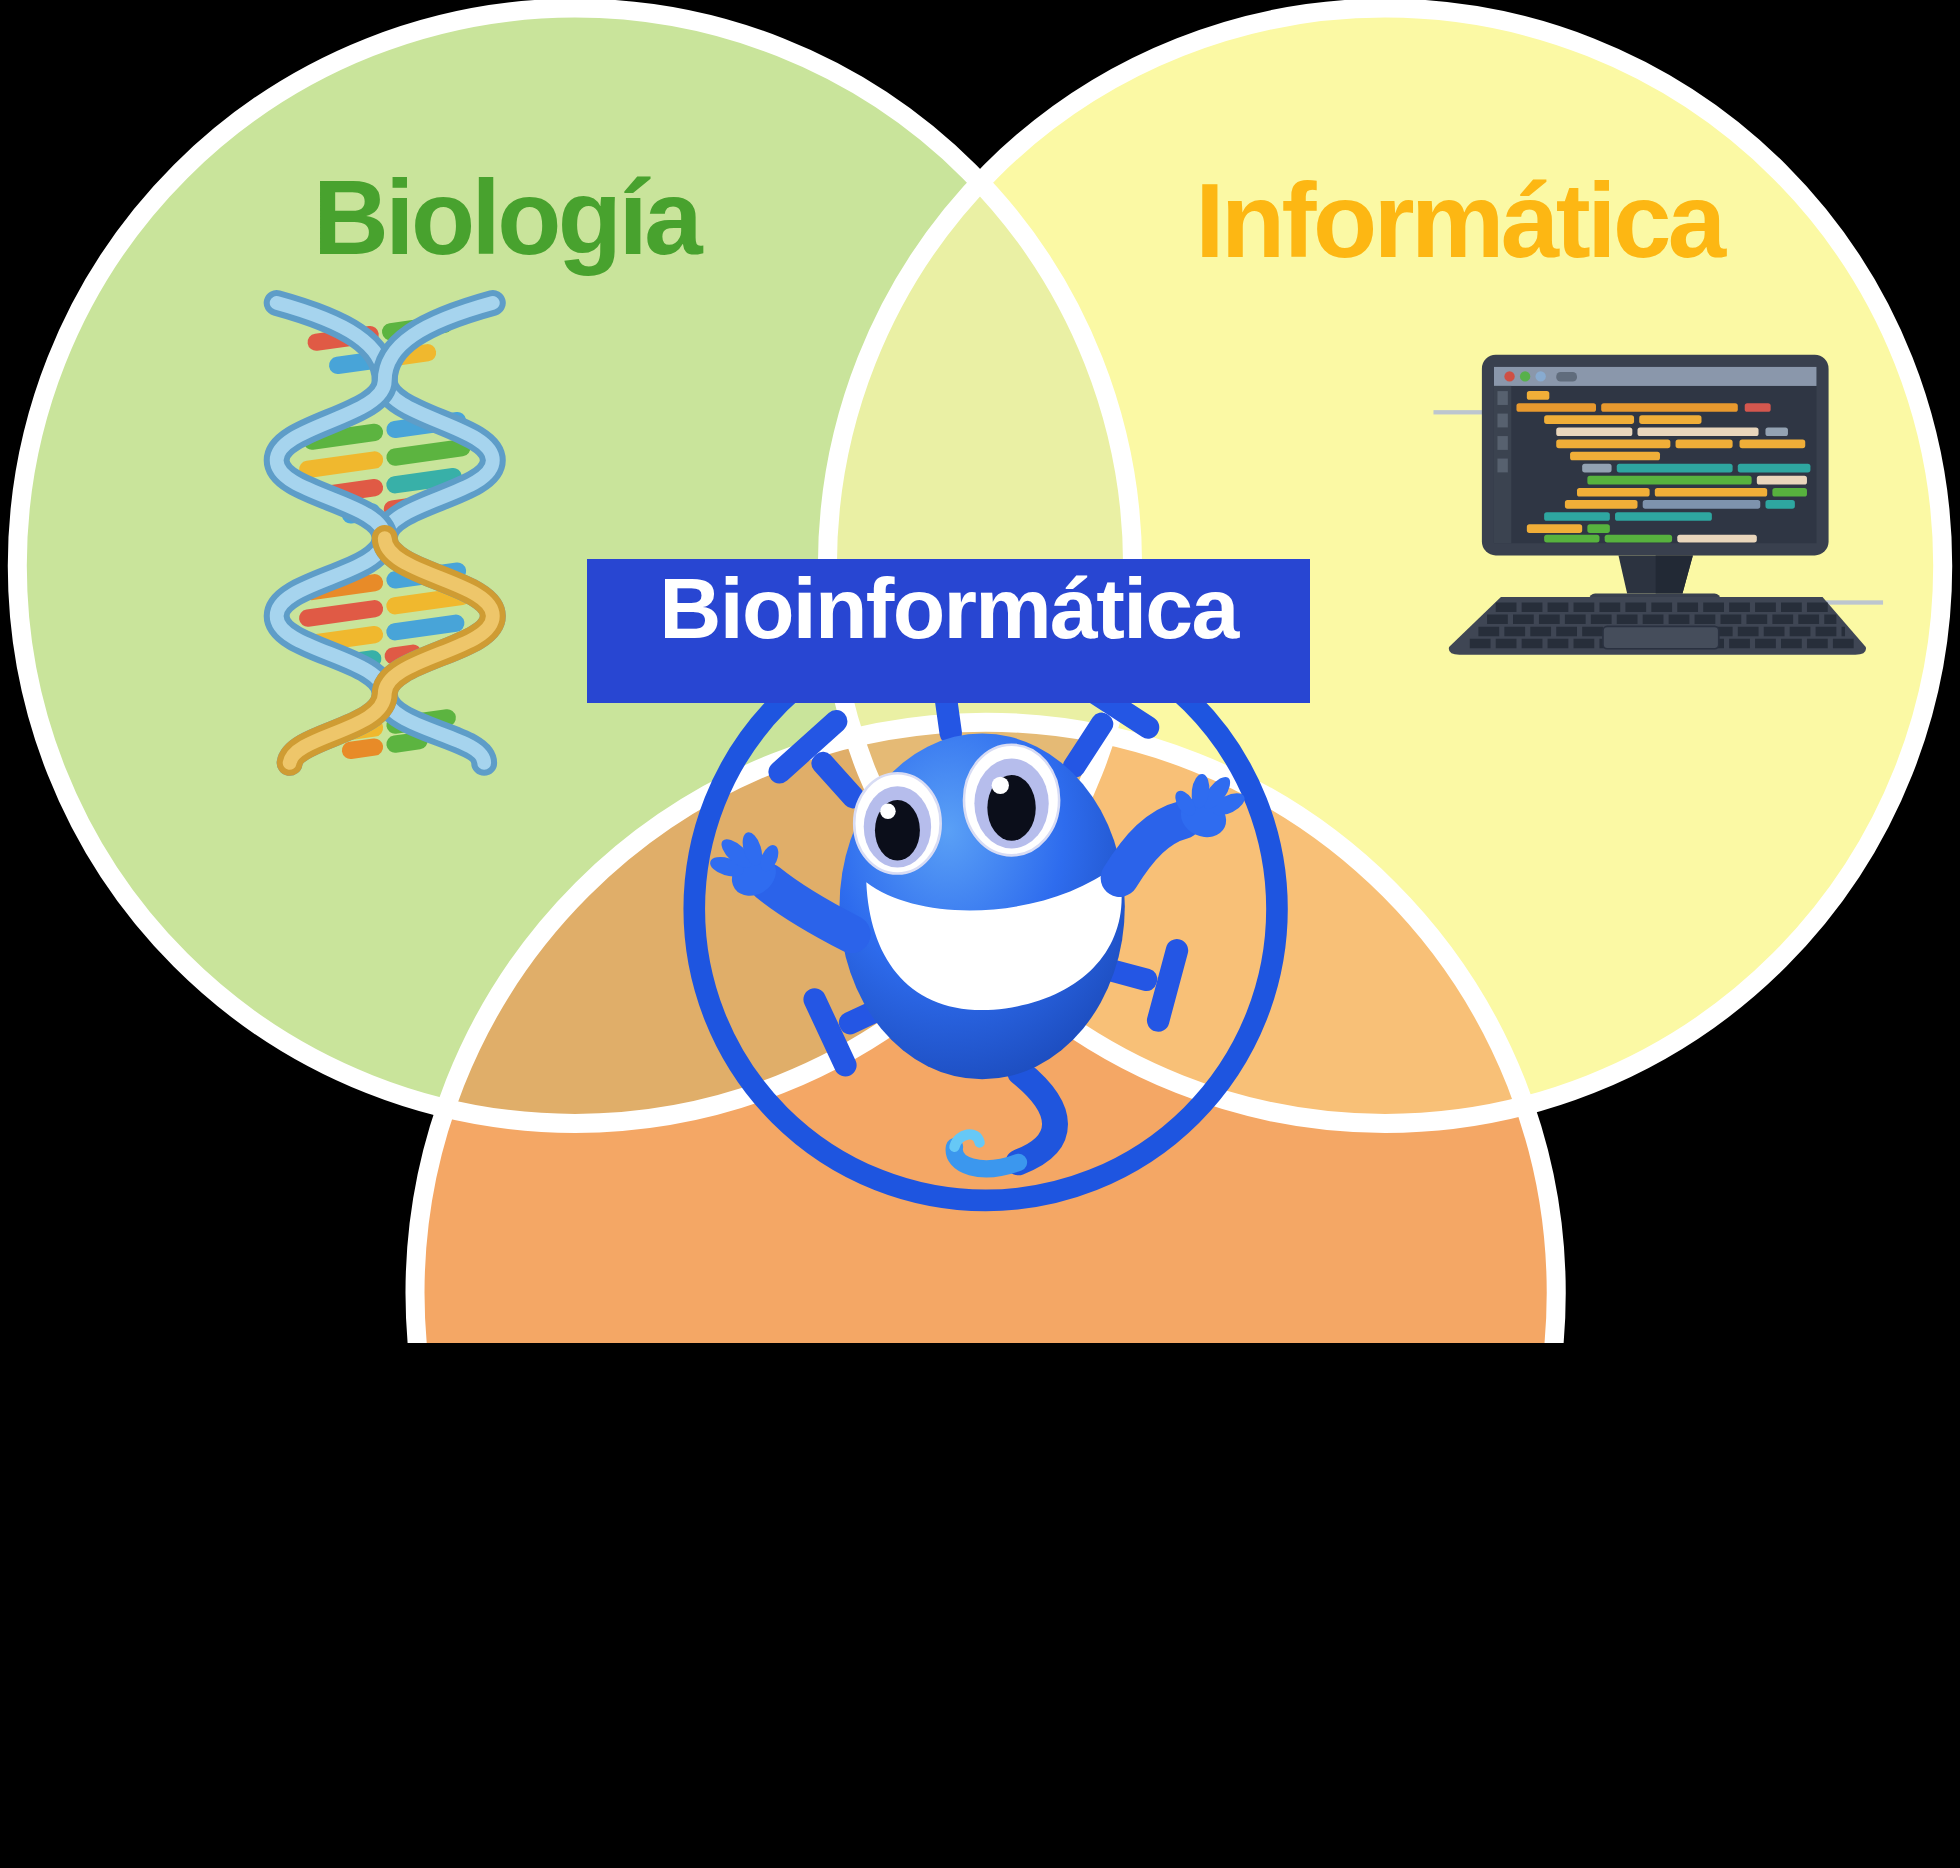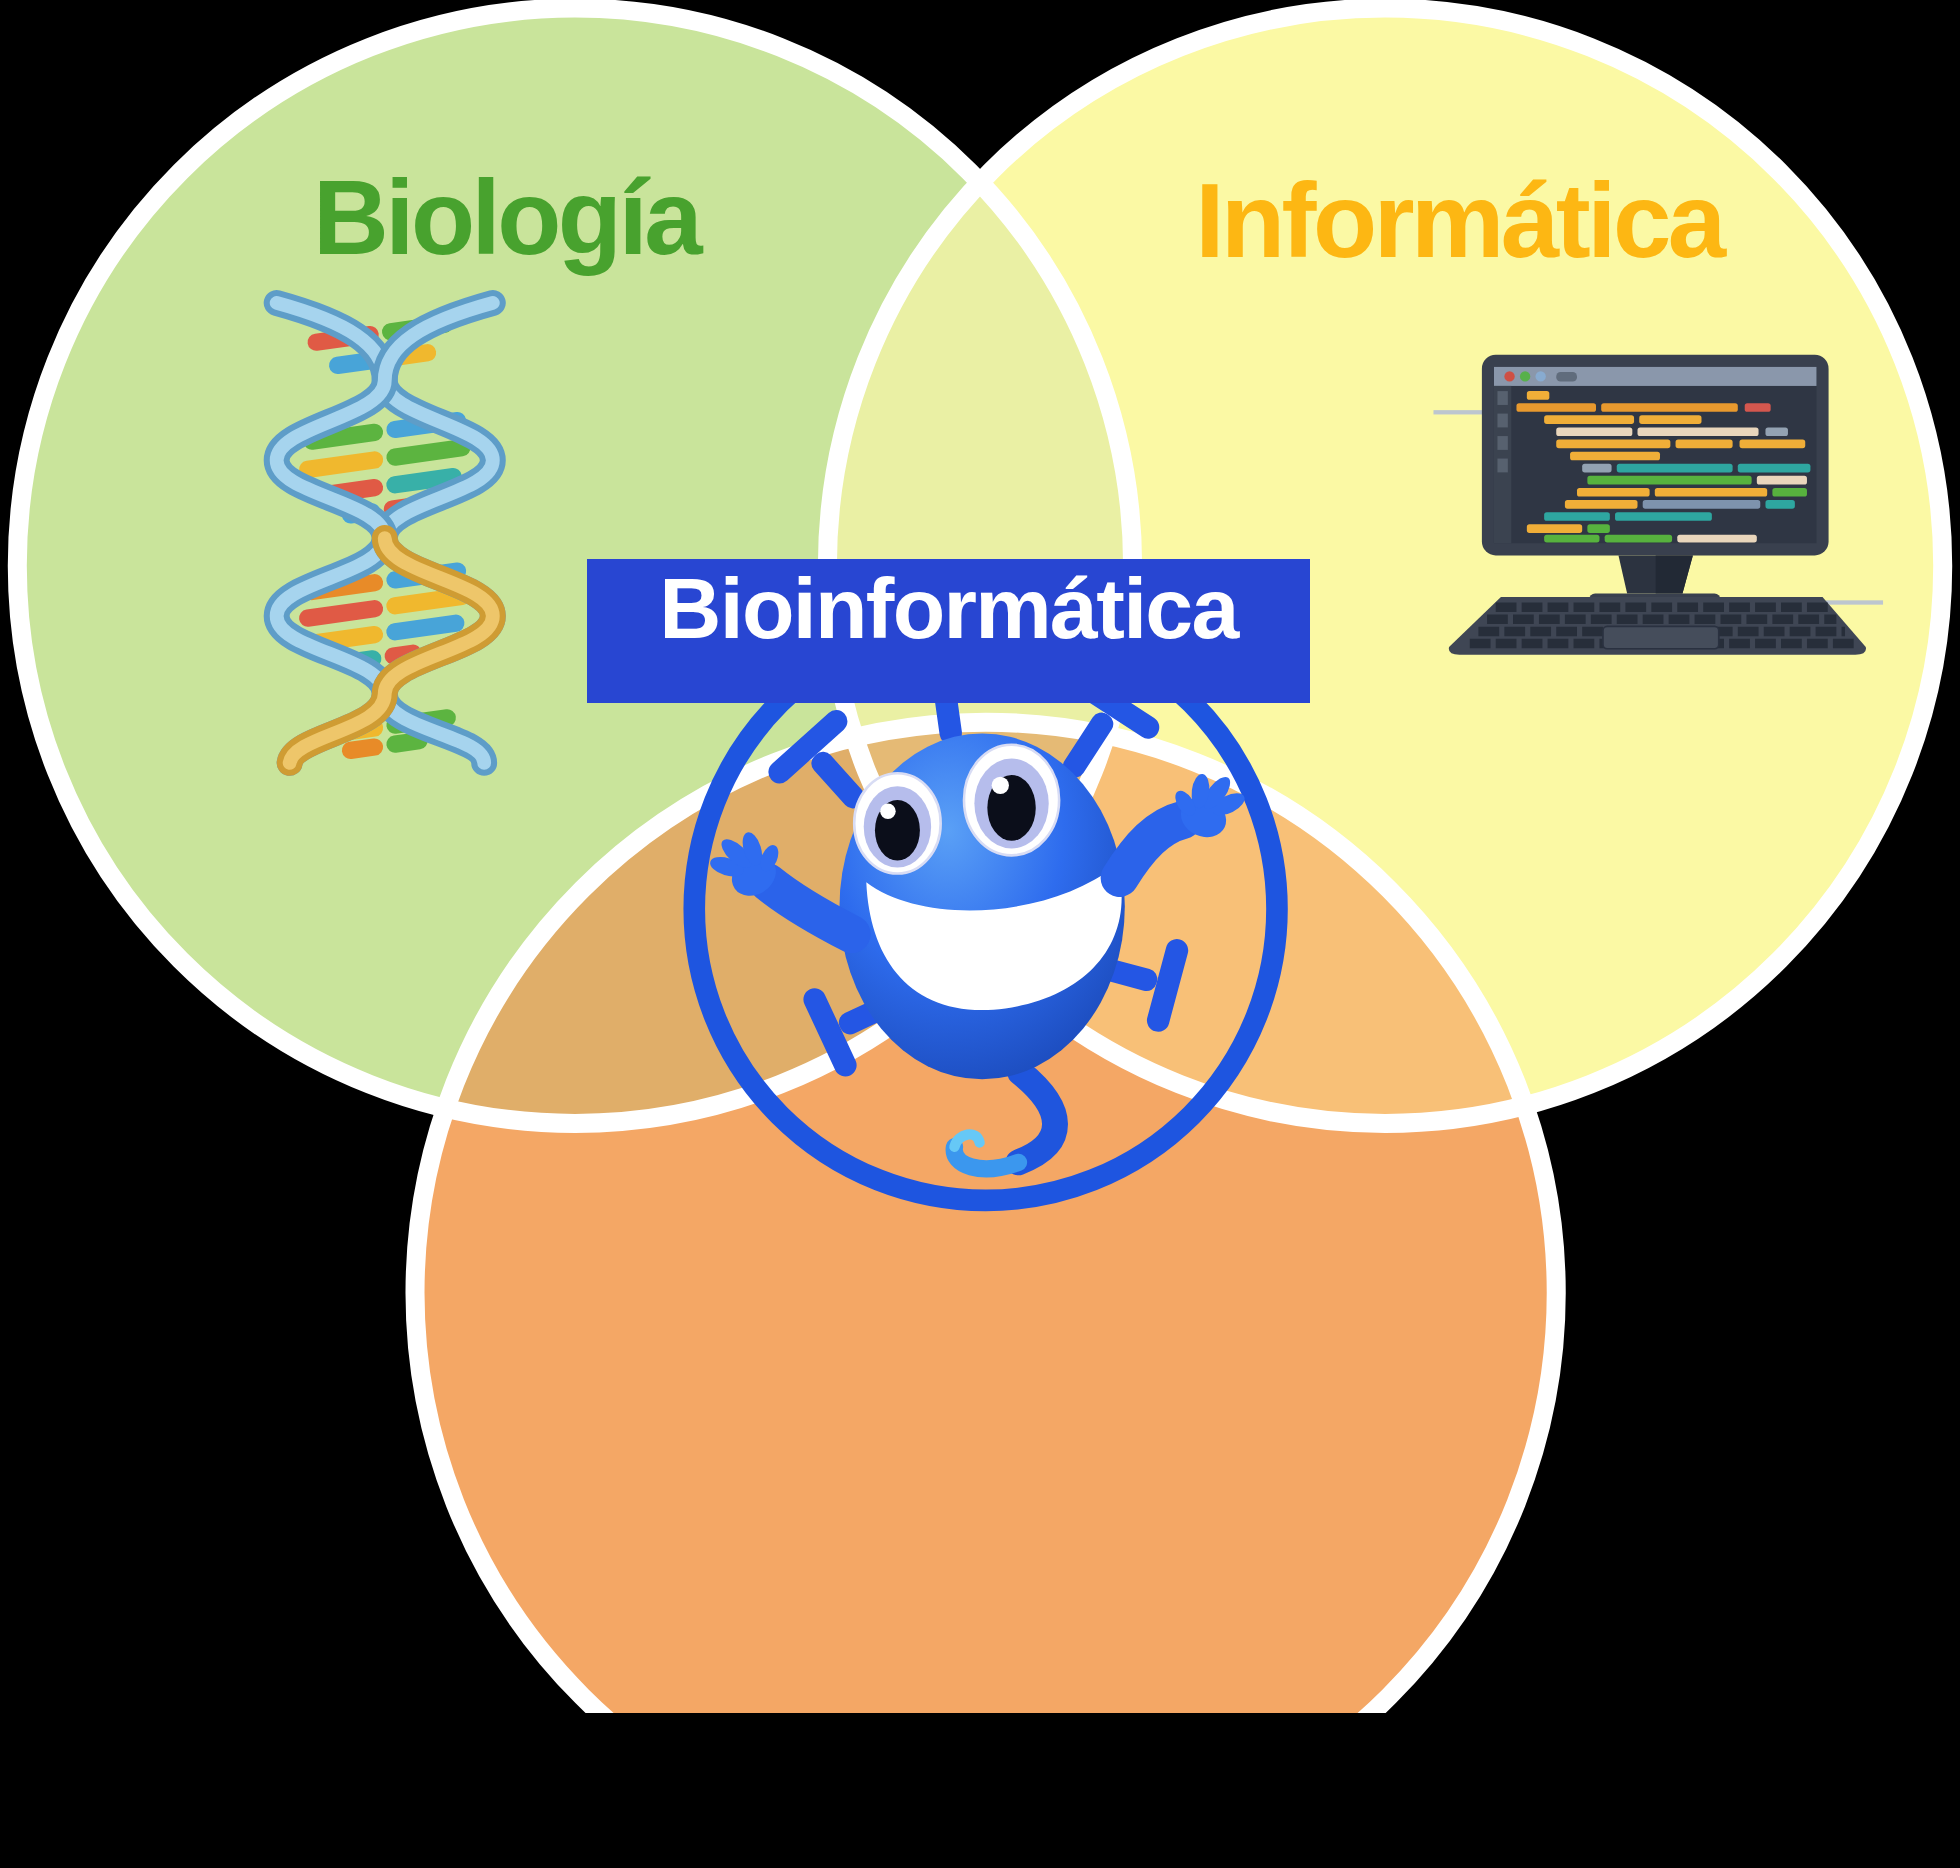--- a/index.html
+++ b/index.html
@@ -1,16 +1,16 @@
 <!DOCTYPE html>
 <html style="--bg: #000000; --bio-fill: #c9e49b; --info-fill: #fbf9a4; --math-fill: #f4a765; --bio-info-overlap: #eaf0a4; --bio-math-overlap: #e0ae69; --info-math-overlap: #f8c077; --center-overlap: #e5ba75; --circle-stroke: #ffffff; --bio-label: #48a22e; --info-label: #fdb713; --math-label: #c05b20; --box-bg: #2846d2; --box-text: #ffffff; --ring: #1e55e0; --formula-text: #141414;font-size:14px"><head>
 <meta charset="utf-8">
 <style>
   html,body{margin:0;padding:0;background:#000;}
-  .stage{position:relative;width:1960px;height:1713px;background:var(--bg,#000);overflow:hidden;
+  .stage{position:relative;width:1960px;height:1343px;background:var(--bg,#000);overflow:hidden;
          font-family:"Liberation Sans",sans-serif;}
   .stage svg.scene{position:absolute;left:0;top:0;width:1960px;height:1869px;}
   .lbl{position:absolute;transform:translate(-50%,-50%);white-space:nowrap;font-weight:700;}
   .lbl-bio{left:506px;top:218px;font-size:105px;letter-spacing:-3.5px;color:var(--bio-label,#48a22e);}
   .lbl-info{left:1442px;top:221px;font-size:105px;letter-spacing:-3.5px;color:var(--info-label,#fdb713);margin-left:17px;}
   .lbl-math{left:984px;top:1575px;font-size:97px;letter-spacing:-2.6px;color:var(--math-label,#c05b20);}
   .center-box{position:absolute;left:587px;top:559px;width:723px;height:144px;
               background:var(--box-bg,#2846d2);display:flex;justify-content:center;}
   .center-box .txt{color:var(--box-text,#ffffff);font-size:86px;font-weight:700;letter-spacing:-1.7px;white-space:nowrap;}
   .formula{position:absolute;left:991px;top:1418px;transform:translate(-50%,-50%);white-space:nowrap;

